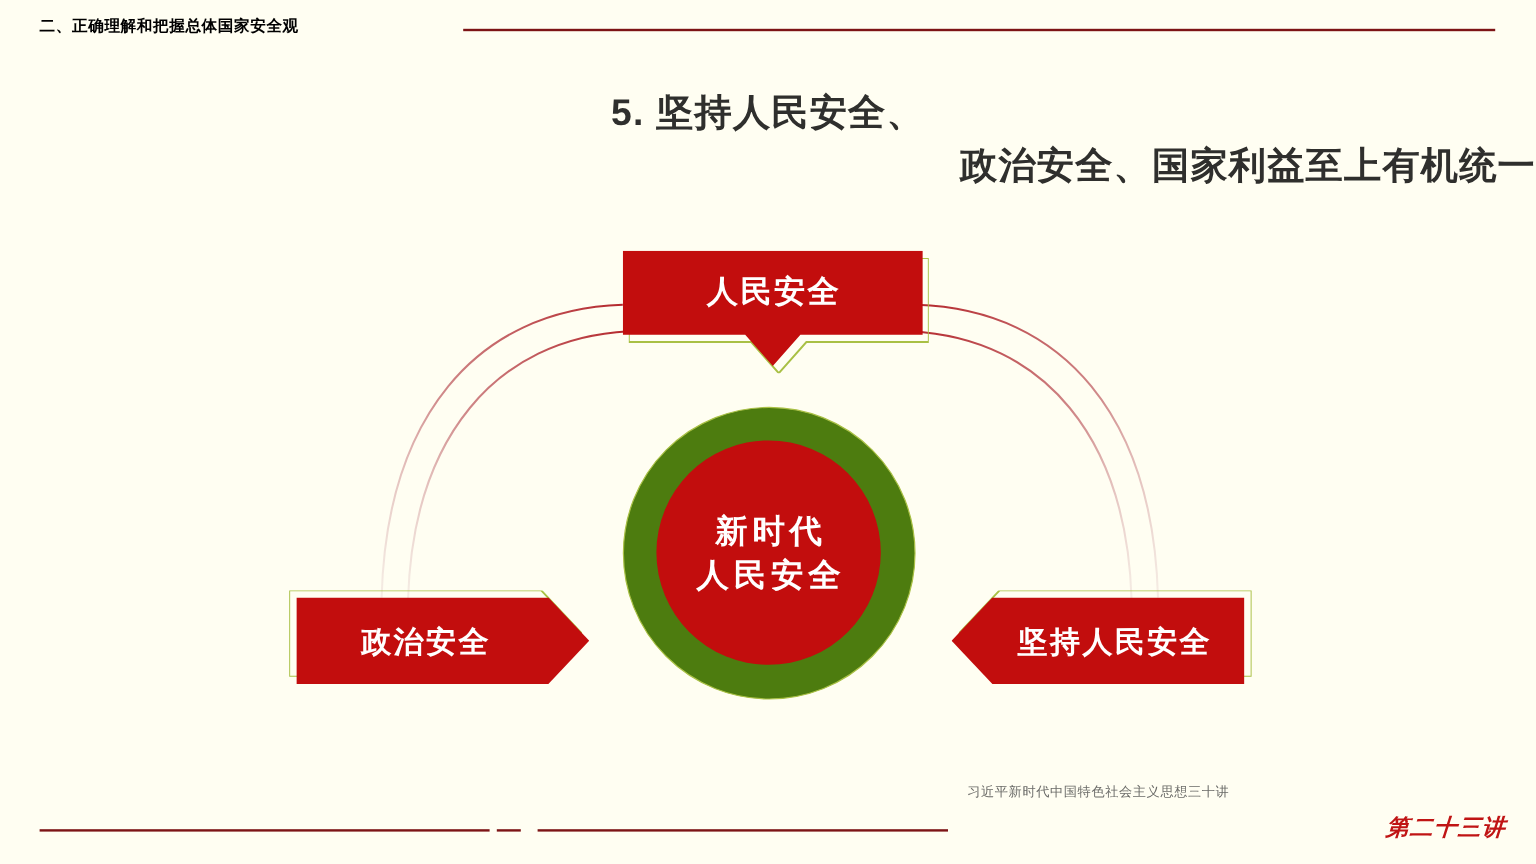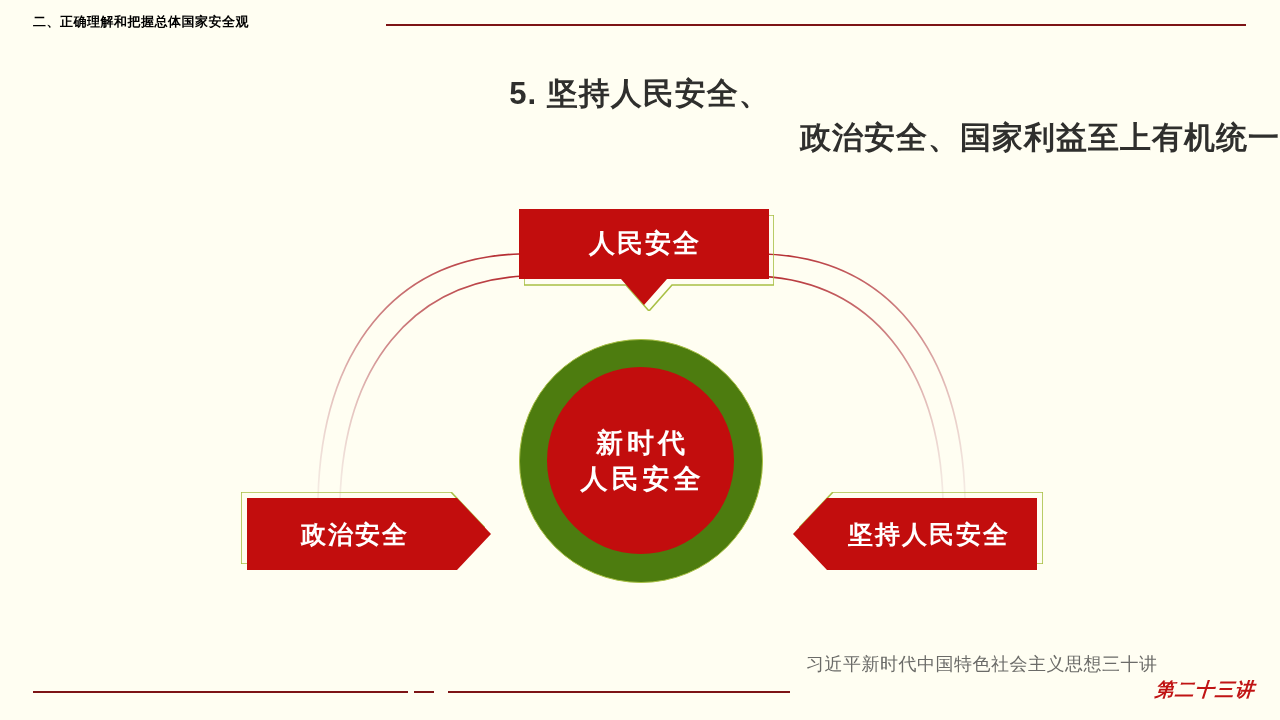--- a/index.html
+++ b/index.html
@@ -200,21 +200,21 @@
     left: 790px;
     top: 678px;
     width: 470px;
     height: 30px;
     background: #fffef2;
   }
   .footer-text {
     position: absolute;
     left: 806px;
     top: 652px;
-    font-size: 18px;
+    font-size: 11px;
     color: #6b6b68;
     letter-spacing: 0.5px;
     white-space: nowrap;
   }
   .footer-badge {
     position: absolute;
     left: 1155px;
     top: 677px;
     font-family: "DejaVu Serif", serif;
     font-size: 19px;

